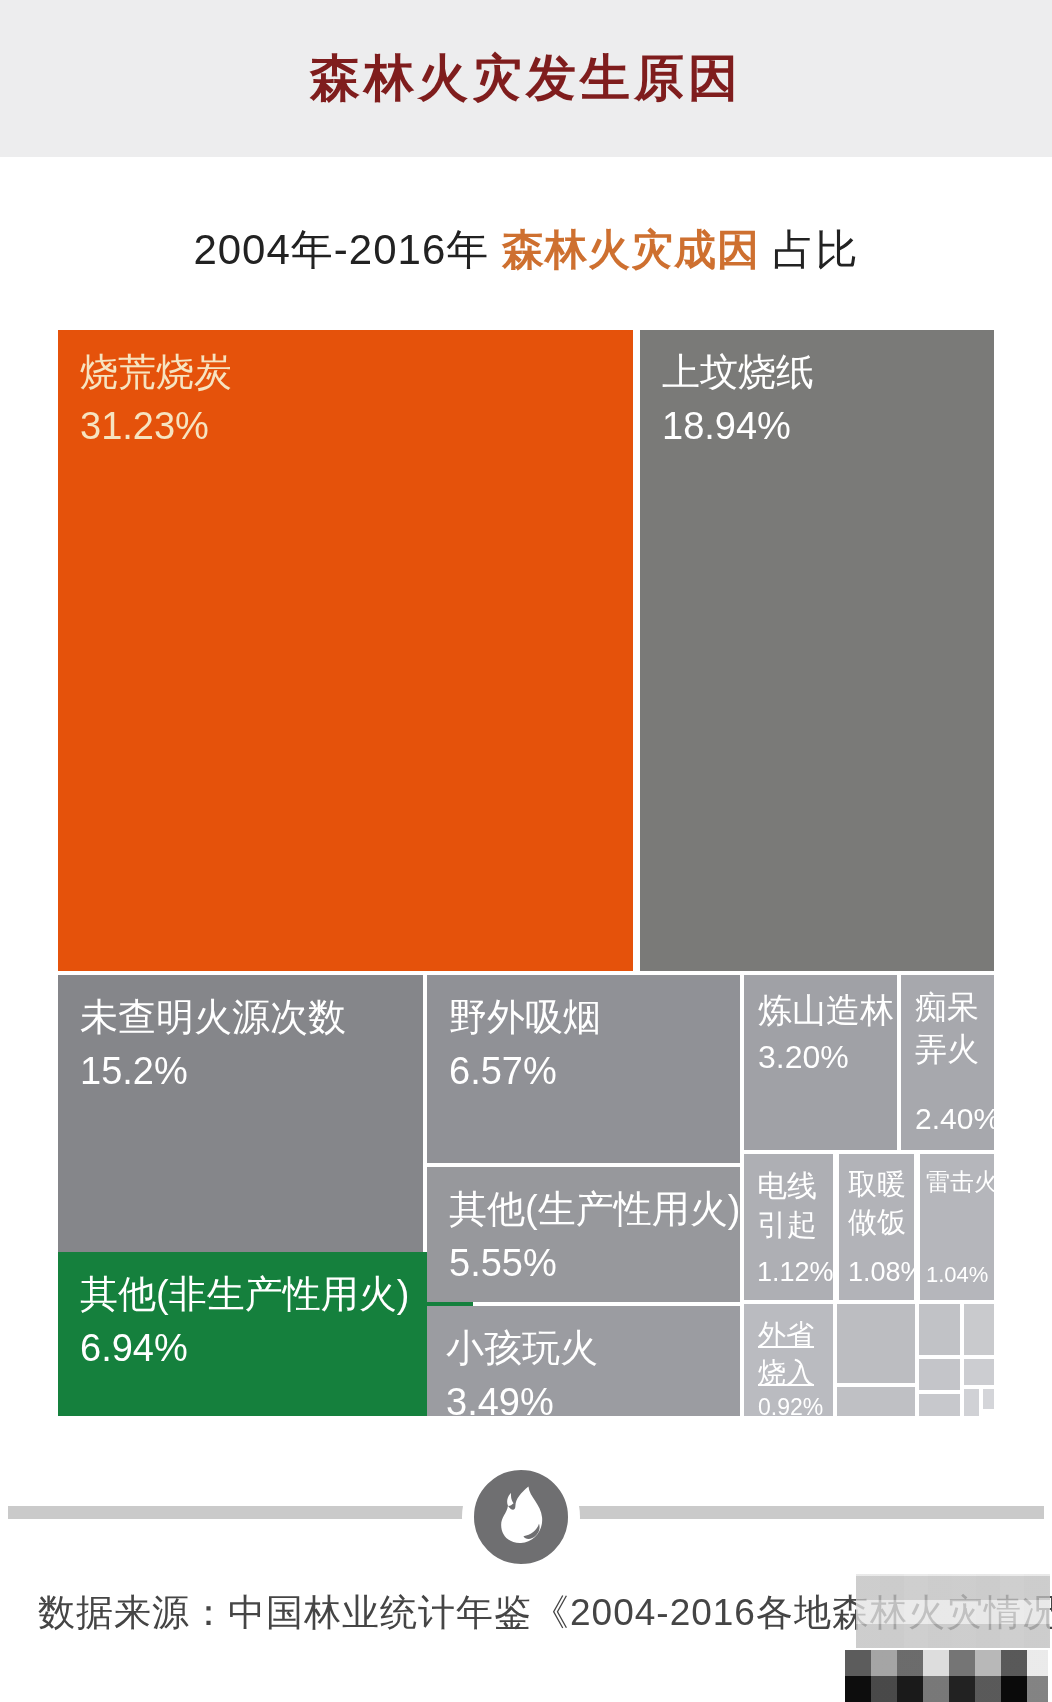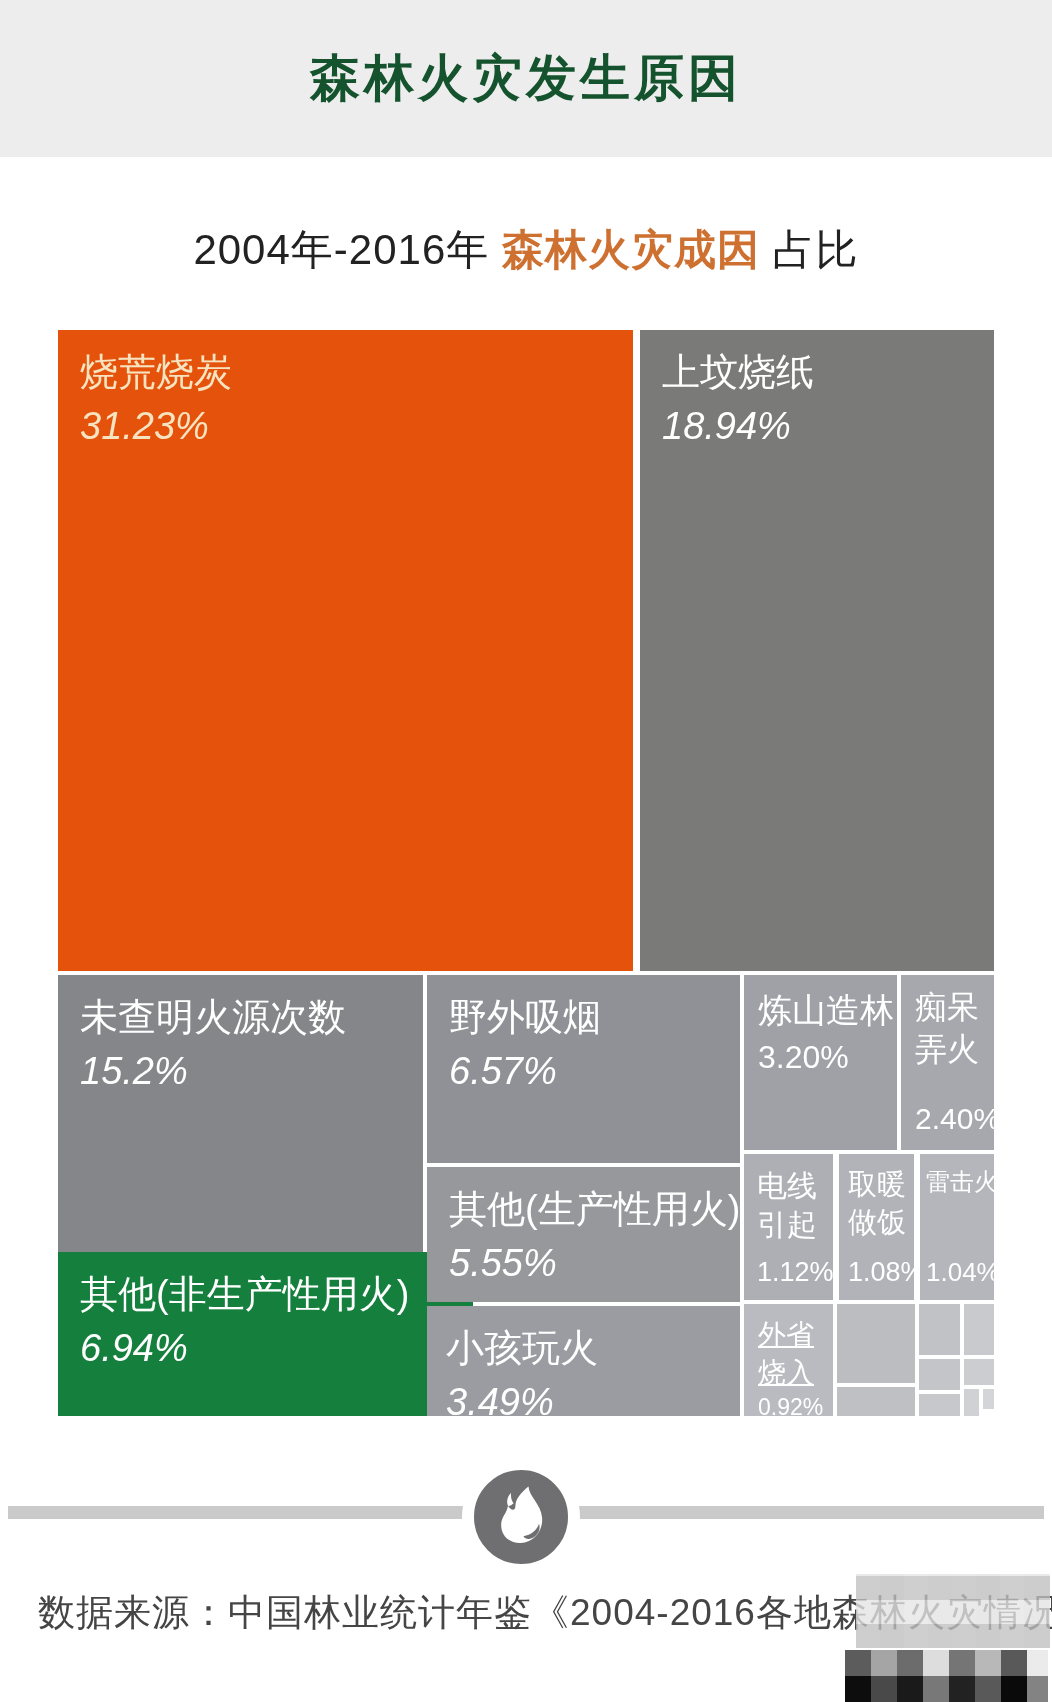--- a/index.html
+++ b/index.html
@@ -2,48 +2,48 @@
 <html><head>
 <meta charset="utf-8">
 <style>
   html,body{margin:0;padding:0;background:#fff;}
   #page{position:relative;width:1052px;height:1702px;background:#ffffff;overflow:hidden;
         font-family:"Liberation Sans","DejaVu Sans",sans-serif;}
 
   
   #header-band{position:absolute;left:0;top:0;width:1052px;height:157px;background:#ededee;
                display:flex;align-items:center;justify-content:center;}
-  #page-title{font-size:50px;font-weight:700;color:#14532d;letter-spacing:4px;}
+  #page-title{font-size:50px;font-weight:700;color:#7f1d1d;letter-spacing:4px;}
 
   
   #subtitle{position:absolute;left:0;top:222px;width:1052px;text-align:center;
             font-size:42px;font-weight:500;color:#222222;letter-spacing:1px;}
   #subtitle .hl{font-weight:600;}
 
   
   #treemap{position:absolute;left:58px;top:330px;width:936px;height:1086px;}
   .cell{position:absolute;box-sizing:border-box;color:#ffffff;overflow:hidden;}
   .cell .lbl{white-space:nowrap;}
   .cell .val{white-space:nowrap;}
 
   .big{padding:16px 22px;font-size:38px;line-height:1.38;}
-  .big .val{margin-top:2px;font-style:italic;}
+  .big .val{margin-top:2px;}
 
   .mid{padding:12px 14px;font-size:34px;line-height:1.4;}
   .mid .val{font-size:32px;}
 
   .col{display:flex;flex-direction:column;justify-content:space-between;}
   .c-chidai{padding:12px 10px 12px 14px;font-size:32px;line-height:1.3;}
   .c-chidai .val{font-size:30px;}
   .c-dianxian{padding:12px 8px 10px 13px;font-size:30px;line-height:1.3;}
   .c-dianxian .val{font-size:27px;}
   .c-qunuan{padding:12px 2px 10px 9px;font-size:29px;line-height:1.3;}
   .c-qunuan .val{font-size:27px;}
   .c-leiji{padding:12px 2px 10px 6px;font-size:24px;line-height:1.3;}
-  .c-leiji .val{font-size:26px;}
+  .c-leiji .val{font-size:22px;}
   .c-waisheng{padding:12px 6px 10px 14px;font-size:28px;line-height:1.35;text-decoration:underline;}
   .c-waisheng .val{font-size:23px;}
   .wrap2 .lbl{white-space:normal;word-break:break-all;}
 
   
   #divider-bar{position:absolute;left:8px;top:1506px;width:1036px;height:13px;background:#cacaca;}
   #flame-badge{position:absolute;left:462px;top:1458px;width:94px;height:94px;border-radius:50%;
                background:#6f6f71;border:12px solid #ffffff;display:flex;align-items:center;justify-content:center;}
   #source-line{position:absolute;left:38px;top:1588px;width:1010px;font-size:37px;color:#454545;letter-spacing:1px;white-space:nowrap;}
 

